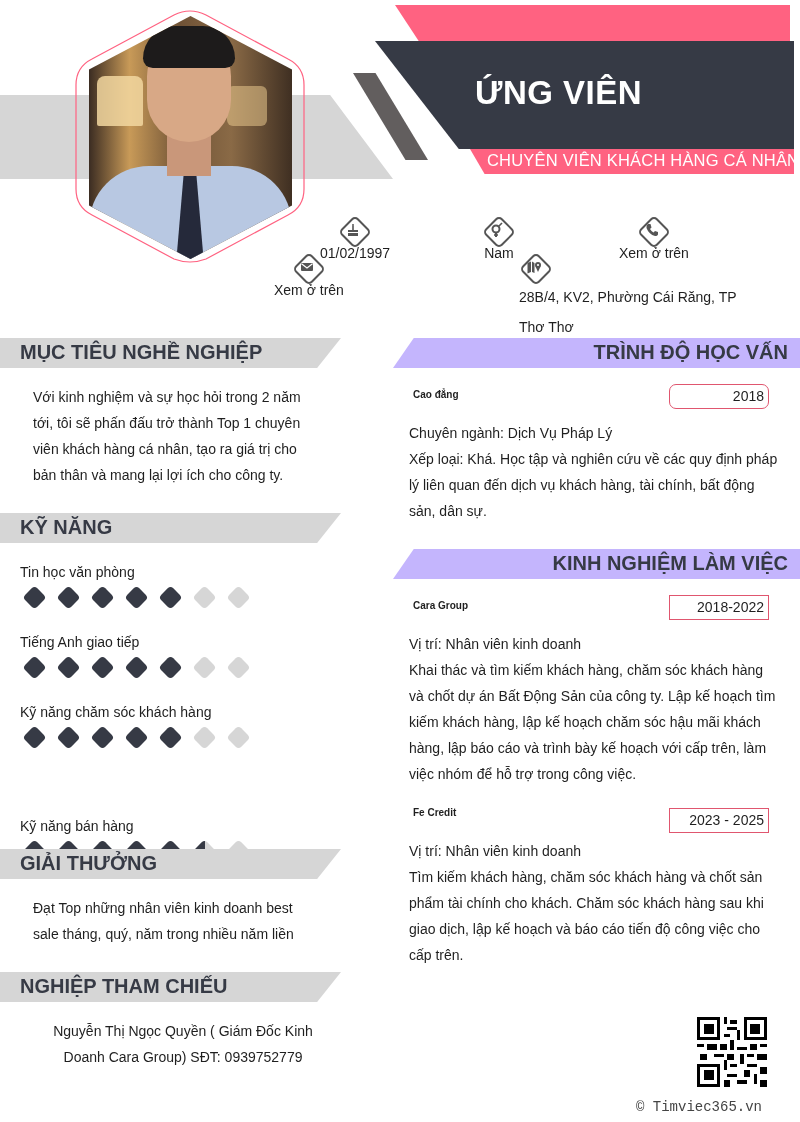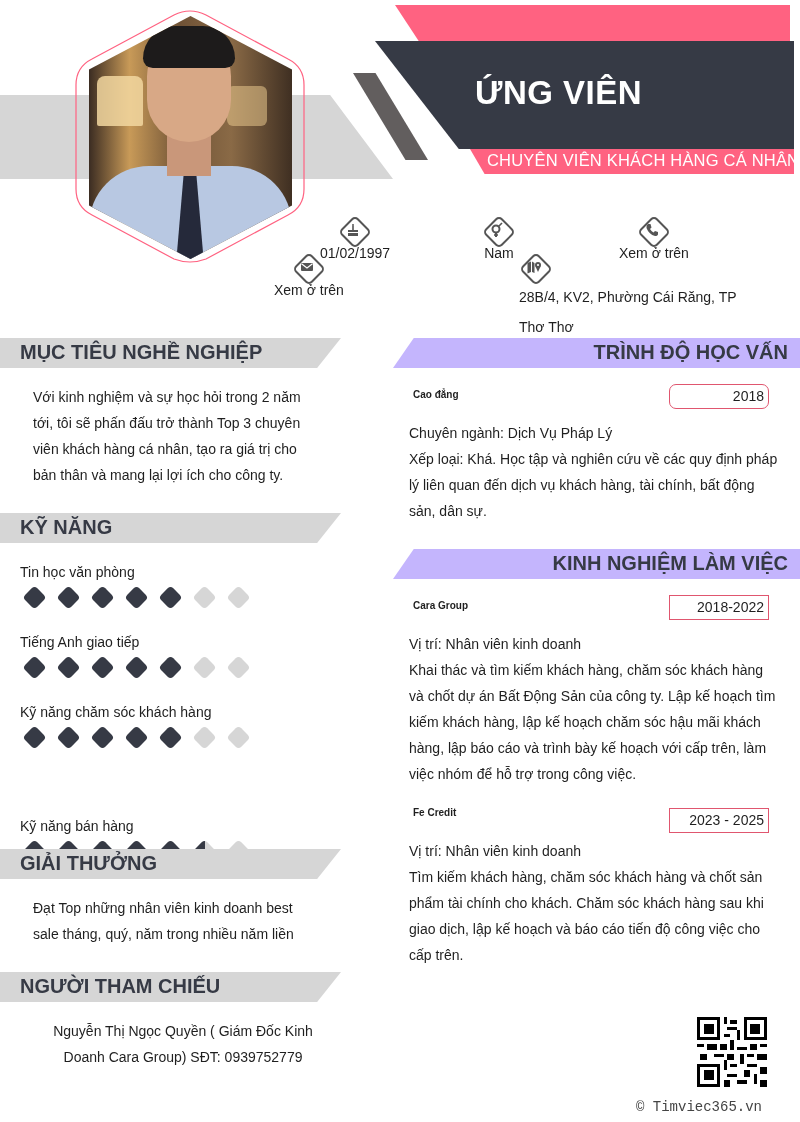--- a/index.html
+++ b/index.html
@@ -147,21 +147,21 @@
     <div>28B/4, KV2, Phường Cái Răng, TP</div>
     <div>Thơ Thơ</div>
   </div>
 </div>
 
 <div class="sec-left" style="top:338px;">
   <span>MỤC TIÊU NGHỀ NGHIỆP</span>
 </div>
 <div class="para" style="left:33px; top:384px; width:300px;">
   <div>Với kinh nghiệm và sự học hỏi trong 2 năm</div>
-  <div>tới, tôi sẽ phấn đấu trở thành Top 3 chuyên</div>
+  <div>tới, tôi sẽ phấn đấu trở thành Top 1 chuyên</div>
   <div>viên khách hàng cá nhân, tạo ra giá trị cho</div>
   <div>bản thân và mang lại lợi ích cho công ty.</div>
 </div>
 
 <div class="sec-left" style="top:513px;">
   <span>KỸ NĂNG</span>
 </div>
 
 <div class="skill" style="top:561px;">
   <div class="skill-name">Tin học văn phòng</div>
@@ -214,21 +214,21 @@
 
 <div class="sec-left" style="top:849px;">
   <span>GIẢI THƯỞNG</span>
 </div>
 <div class="para" style="left:33px; top:895px; width:300px;">
   <div>Đạt Top những nhân viên kinh doanh best</div>
   <div>sale tháng, quý, năm trong nhiều năm liền</div>
 </div>
 
 <div class="sec-left" style="top:972px;">
-  <span>NGƯỜI THAM CHIẾU</span>
+  <span>NGHIỆP THAM CHIẾU</span>
 </div>
 <div class="para" style="left:33px; top:1018px; width:300px;text-align:center;">
   <div>Nguyễn Thị Ngọc Quyền ( Giám Đốc Kinh</div>
   <div>Doanh Cara Group) SĐT: 0939752779</div>
 </div>
 
 <div class="sec-right" style="top:338px;">
   <span>TRÌNH ĐỘ HỌC VẤN</span>
 </div>
 <div class="entry-title" style="top:389px;">Cao đẳng</div>

